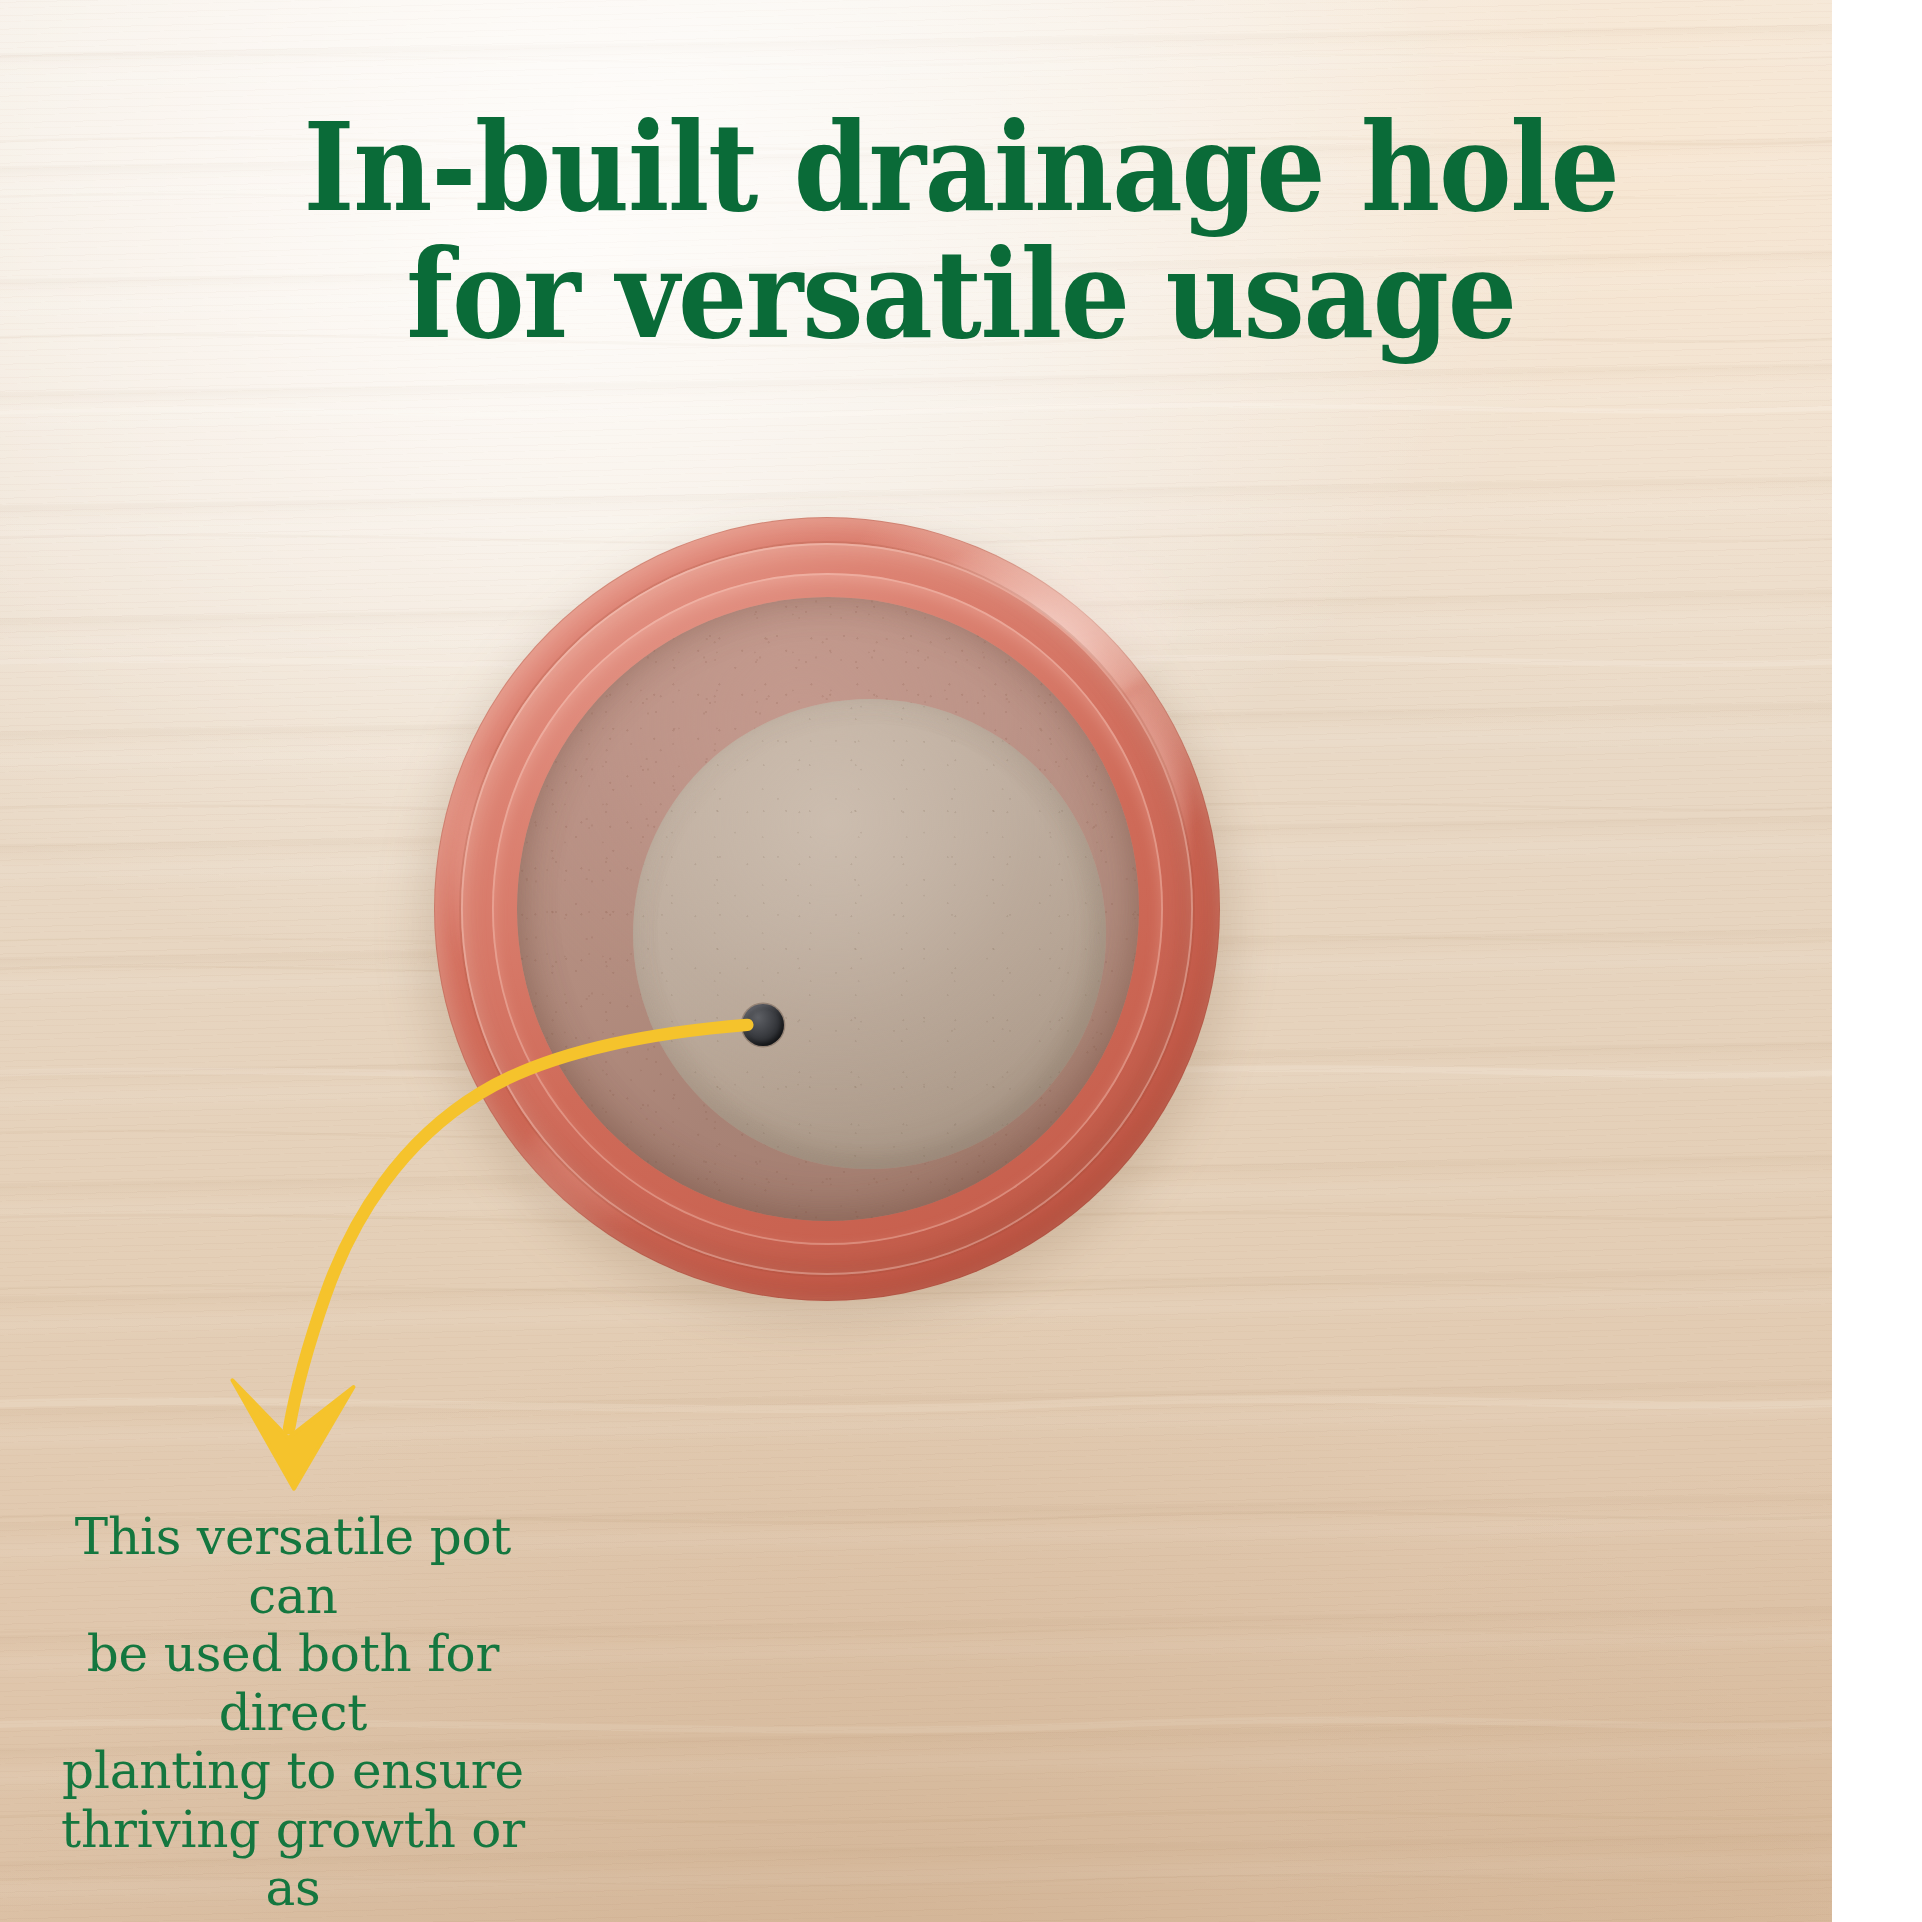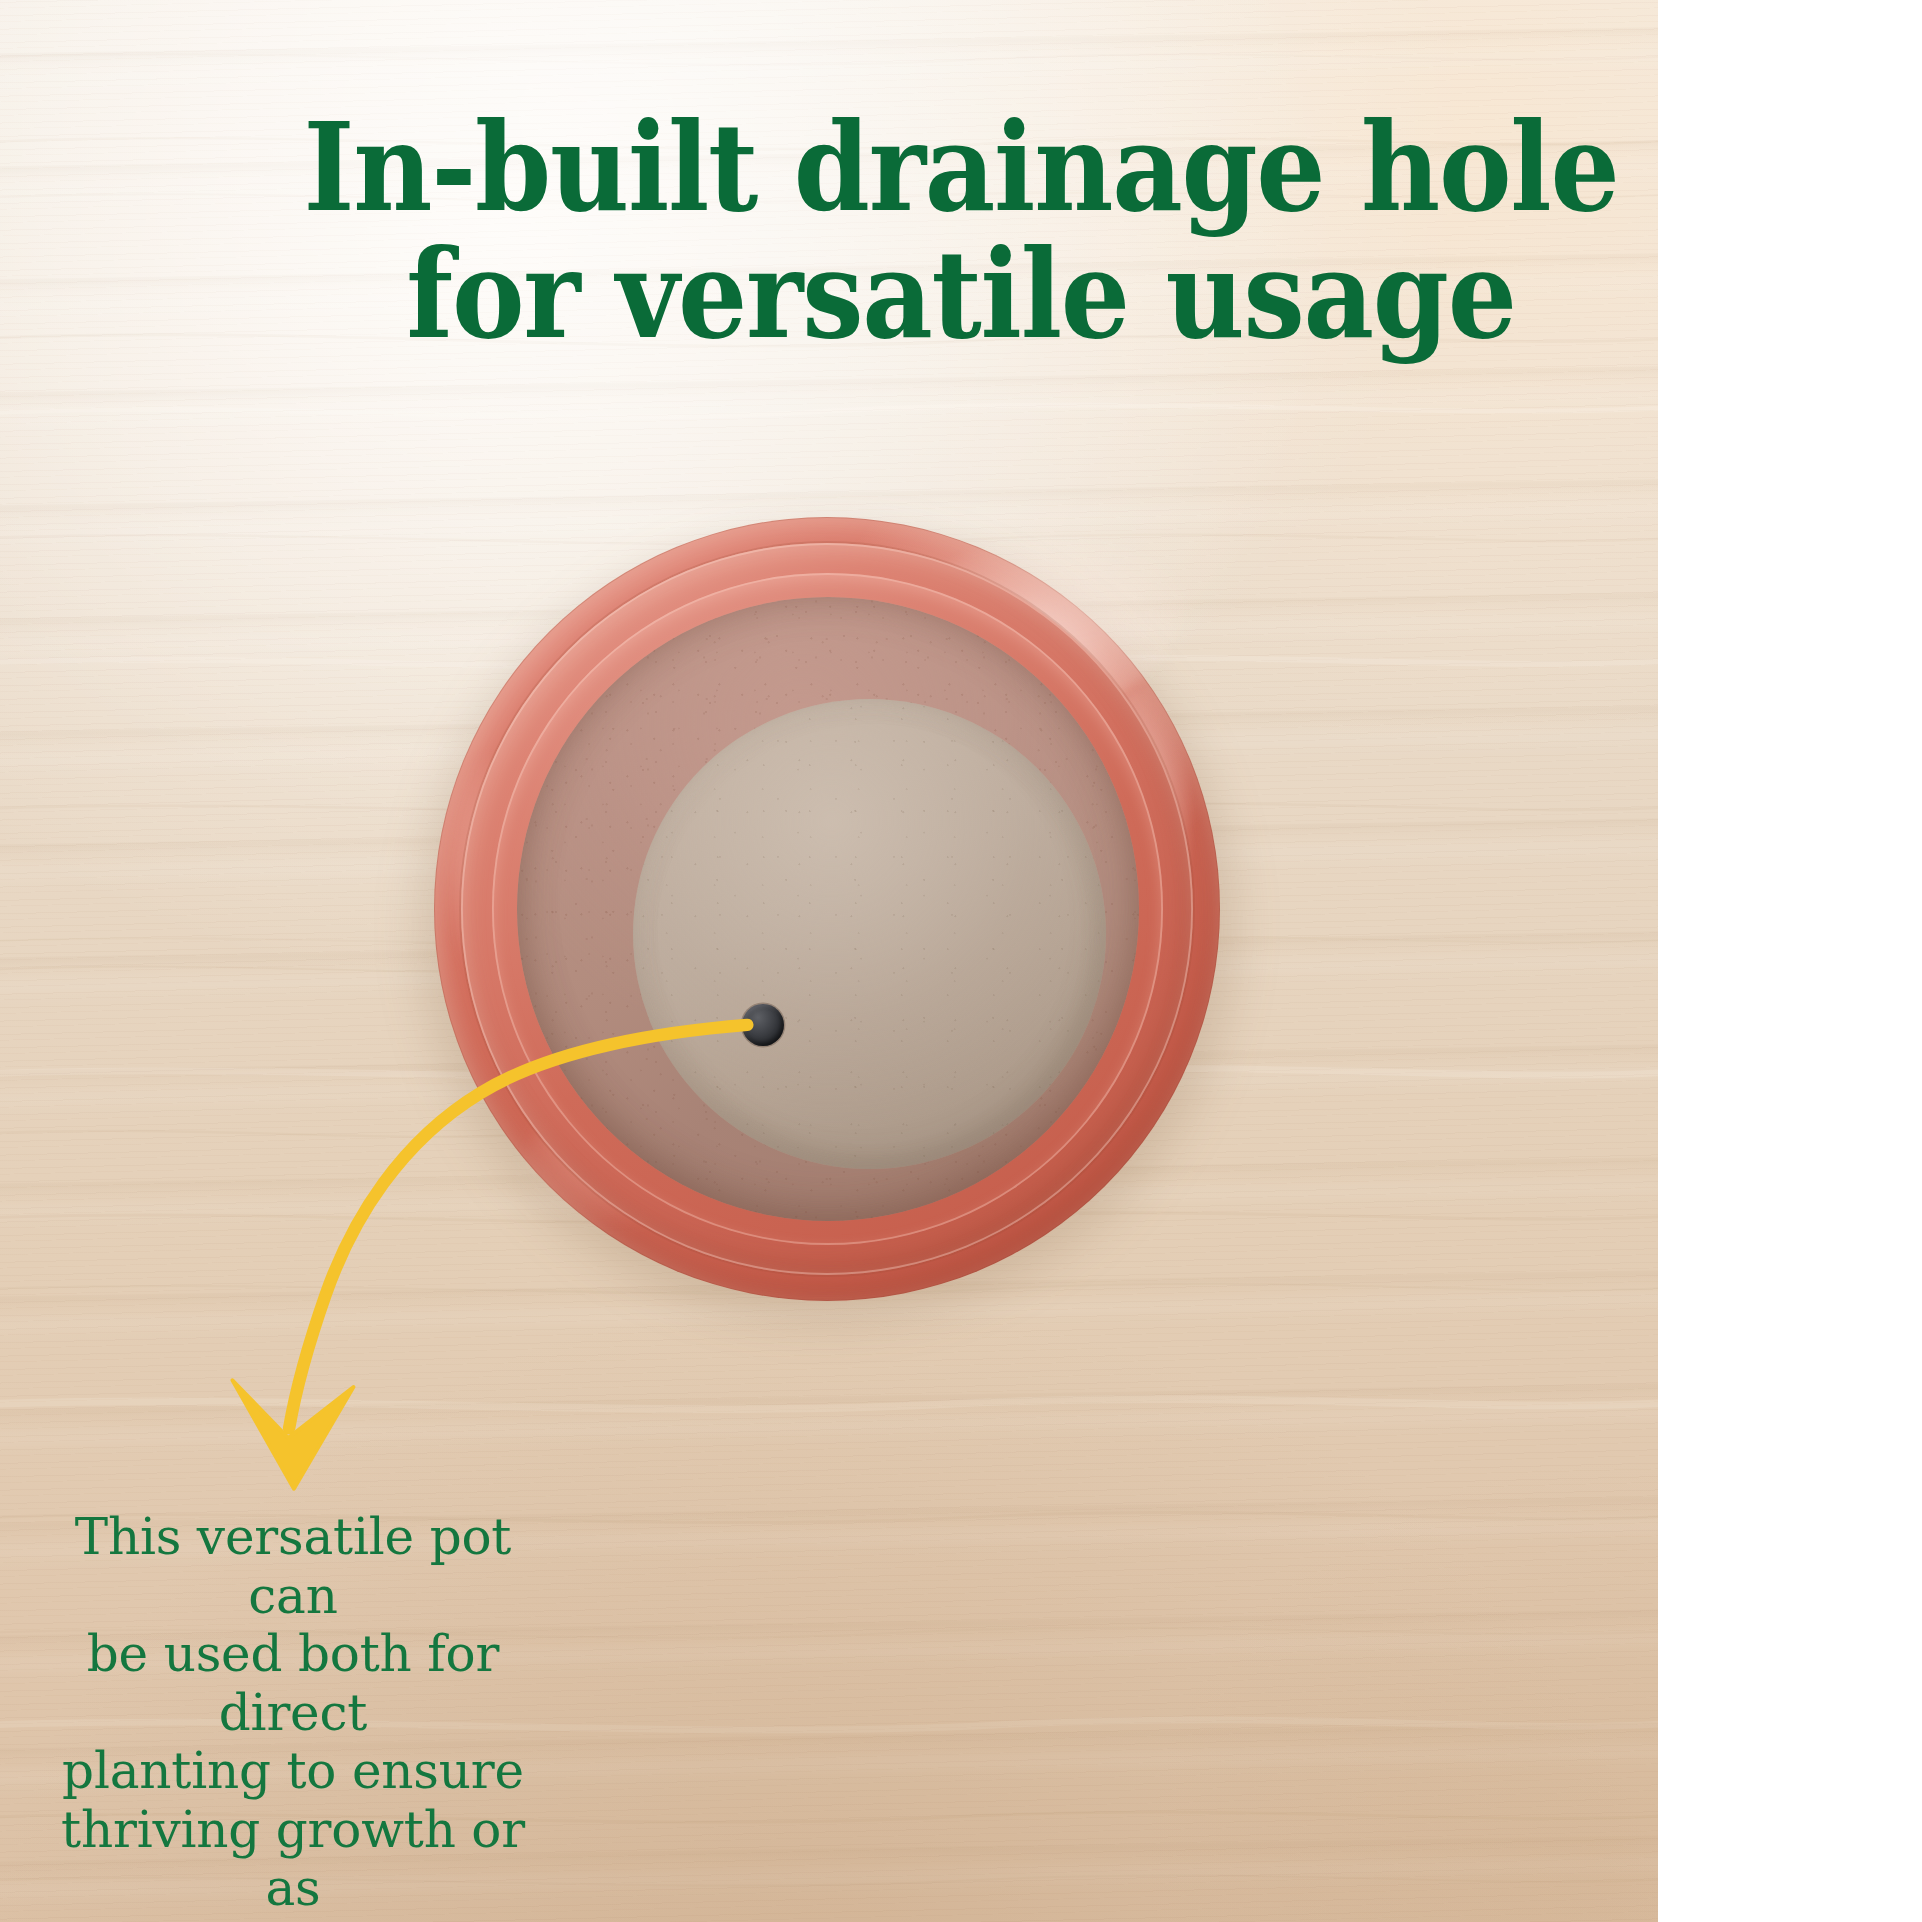--- a/index.html
+++ b/index.html
@@ -3,21 +3,21 @@
 <meta charset="utf-8">
 <style>
   html, body {
     margin: 0;
     padding: 0;
     background: #ffffff;
   }
 
   #canvas {
     position: relative;
-    width: 1658px;
+    width: 1832px;
     height: 1922px;
     overflow: hidden;
     font-family: "Liberation Serif", "DejaVu Serif", serif;
   }
 
   
   .wood-base {
     position: absolute;
     inset: 0;
     background:

